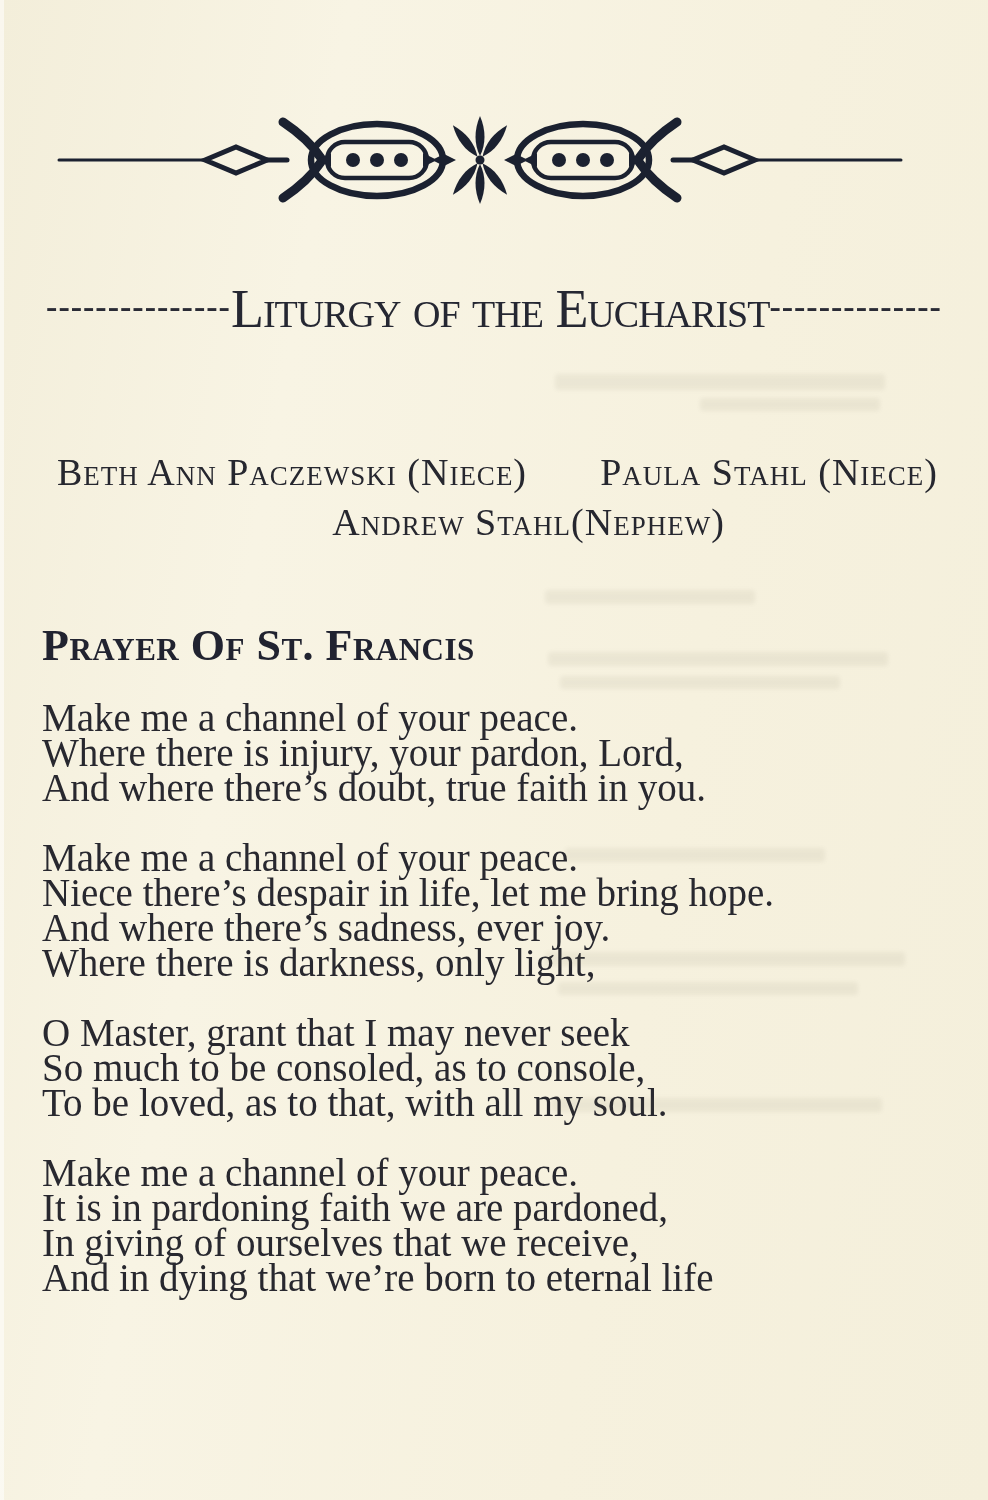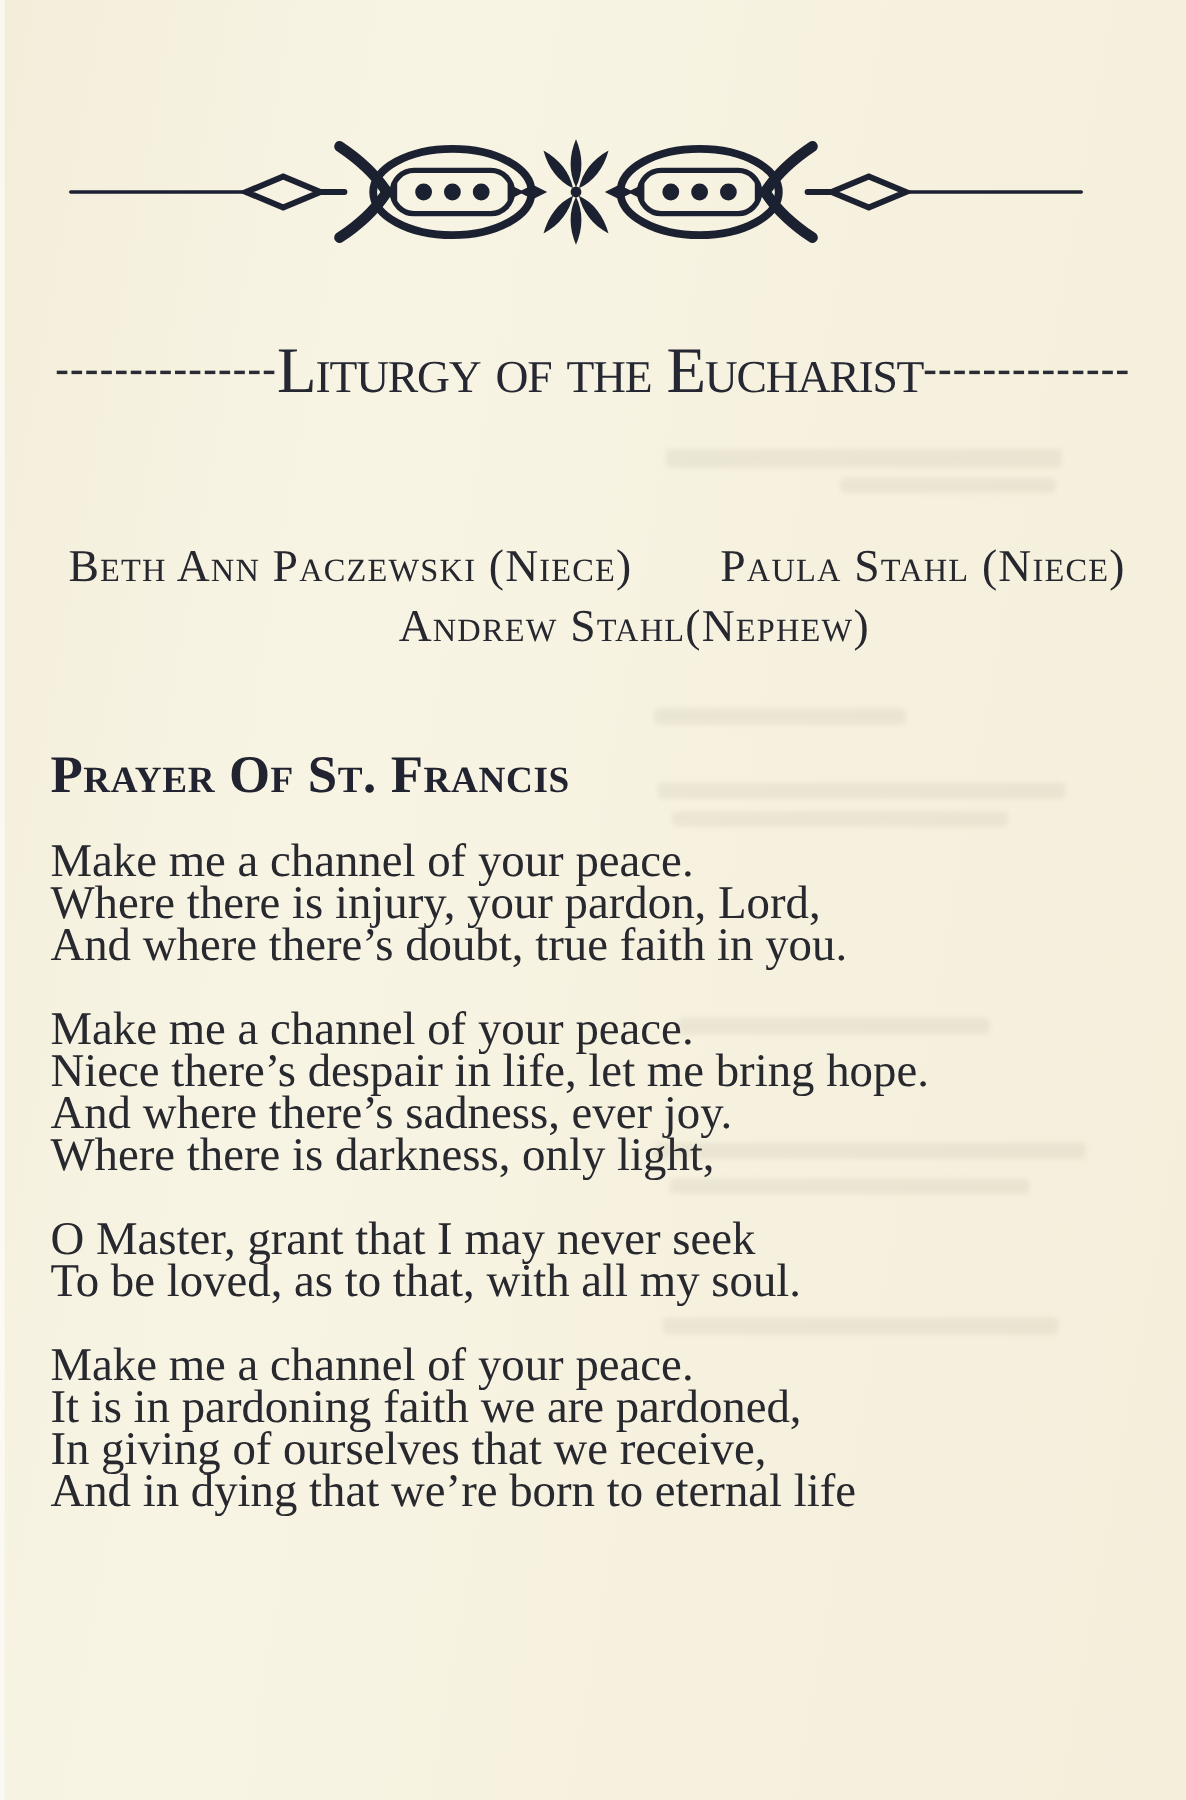--- a/index.html
+++ b/index.html
@@ -203,20 +203,21 @@
       <div class="line">And where there’s doubt, true faith in you.</div>
     </div>
     <div class="stanza">
       <div class="line">Make me a channel of your peace.</div>
       <div class="line">Niece there’s despair in life, let me bring hope.</div>
       <div class="line">And where there’s sadness, ever joy.</div>
       <div class="line">Where there is darkness, only light,</div>
     </div>
     <div class="stanza">
       <div class="line">O Master, grant that I may never seek</div>
+      <div class="line">So much to be consoled, as to console,</div>
       <div class="line">To be loved, as to that, with all my soul.</div>
     </div>
     <div class="stanza">
       <div class="line">Make me a channel of your peace.</div>
       <div class="line">It is in pardoning faith we are pardoned,</div>
       <div class="line">In giving of ourselves that we receive,</div>
       <div class="line">And in dying that we’re born to eternal life</div>
     </div>
   </div>
 

